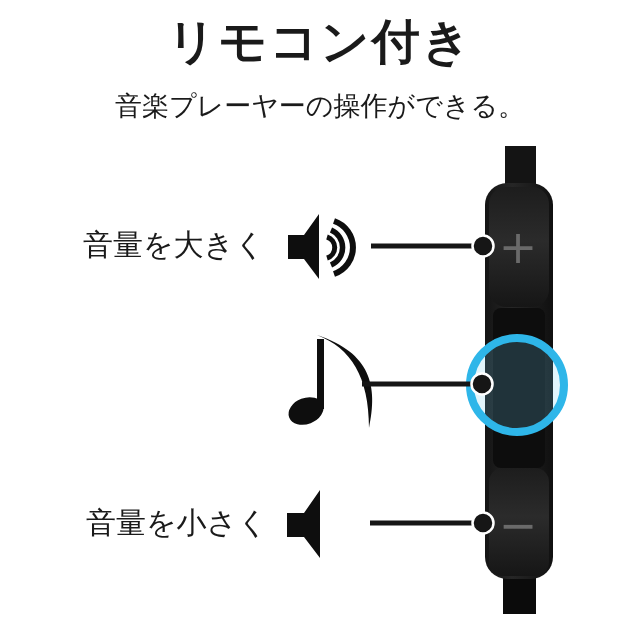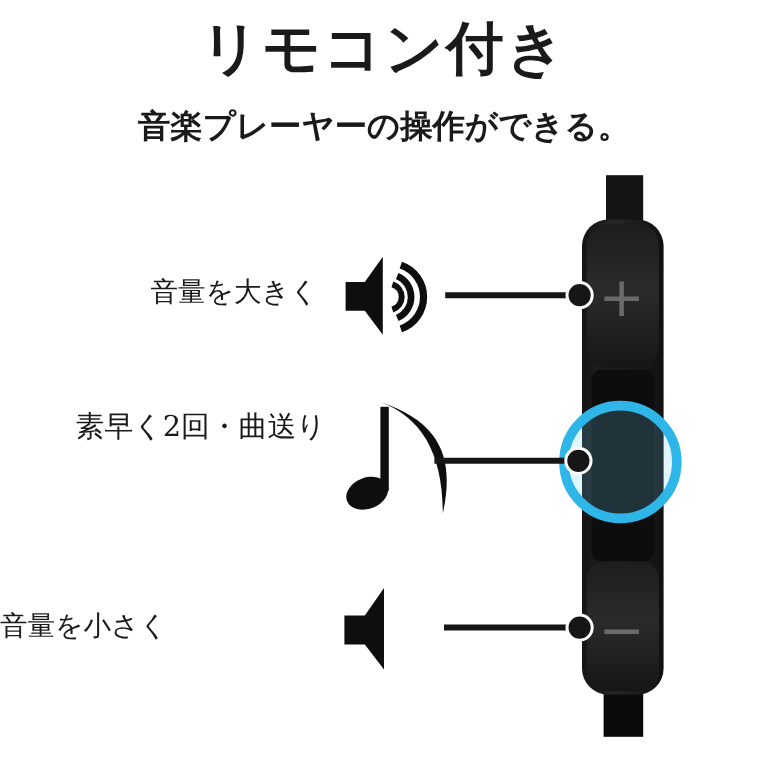--- a/index.html
+++ b/index.html
@@ -7,45 +7,44 @@
     position:relative;width:640px;height:640px;background:#ffffff;overflow:hidden;
     font-family:"DejaVu Serif","Liberation Serif",serif;color:#1a1a1a;
   }
   .abs{position:absolute;}
   .page-title{
     top:14px;left:0;width:640px;text-align:center;
     font-size:48px;font-weight:bold;letter-spacing:2px;line-height:1.15;
   }
   .page-subtitle{
     top:90px;left:0;width:640px;text-align:center;
-    font-size:27px;font-weight:bold;letter-spacing:0px;line-height:1.2;
+    font-size:27px;font-weight:normal;letter-spacing:0px;line-height:1.2;
   }
   .side-label{
-    font-size:23px;line-height:27px;white-space:nowrap;
+    font-size:30px;line-height:27px;white-space:nowrap;
   }
   .label-volume-up{top:231px;left:0;width:265px;text-align:right;}
-  .label-volume-down{top:509px;left:0;width:268px;text-align:left;}
+  .label-volume-down{top:509px;left:0;width:268px;text-align:right;}
   .label-play-block{
     top:341px;left:63px;width:260px;text-align:left;
     font-size:24px;line-height:29px;white-space:nowrap;
   }
   svg{position:absolute;top:0;left:0;}
 </style>
 </head>
 <body>
 
 <div class="canvas">
 
   <div class="abs page-title">リモコン付き</div>
   <div class="abs page-subtitle">音楽プレーヤーの操作ができる。</div>
 
   <div class="abs side-label label-volume-up">音量を大きく</div>
 
   <div class="abs label-play-block">
-    <div>素早く2回・曲送り</div>
   </div>
 
   <div class="abs side-label label-volume-down">音量を小さく</div>
 
   <svg width="640" height="640" viewBox="0 0 640 640">
     <defs>
       <linearGradient id="bodyGrad" x1="0" y1="0" x2="1" y2="0">
         <stop offset="0" stop-color="#141414"></stop>
         <stop offset="0.4" stop-color="#262626"></stop>
         <stop offset="1" stop-color="#101010"></stop>

